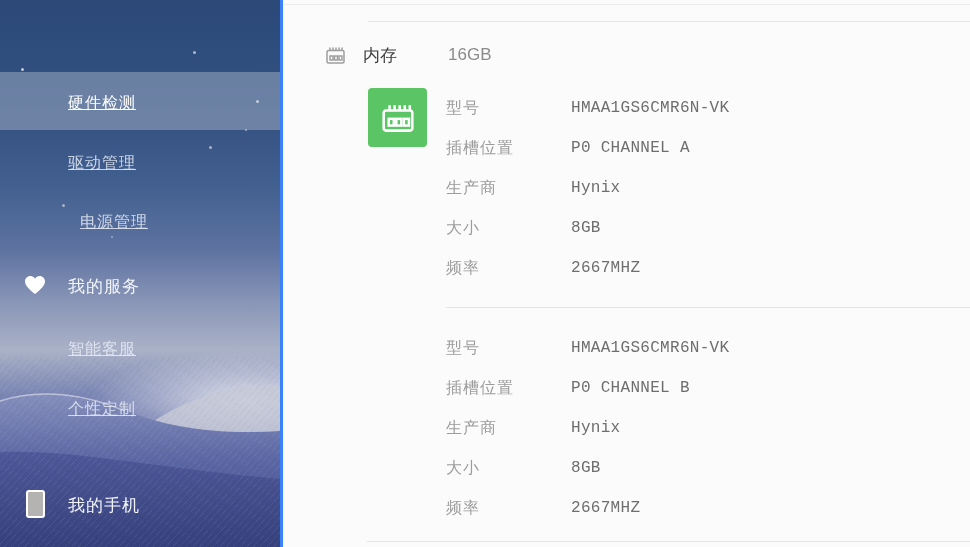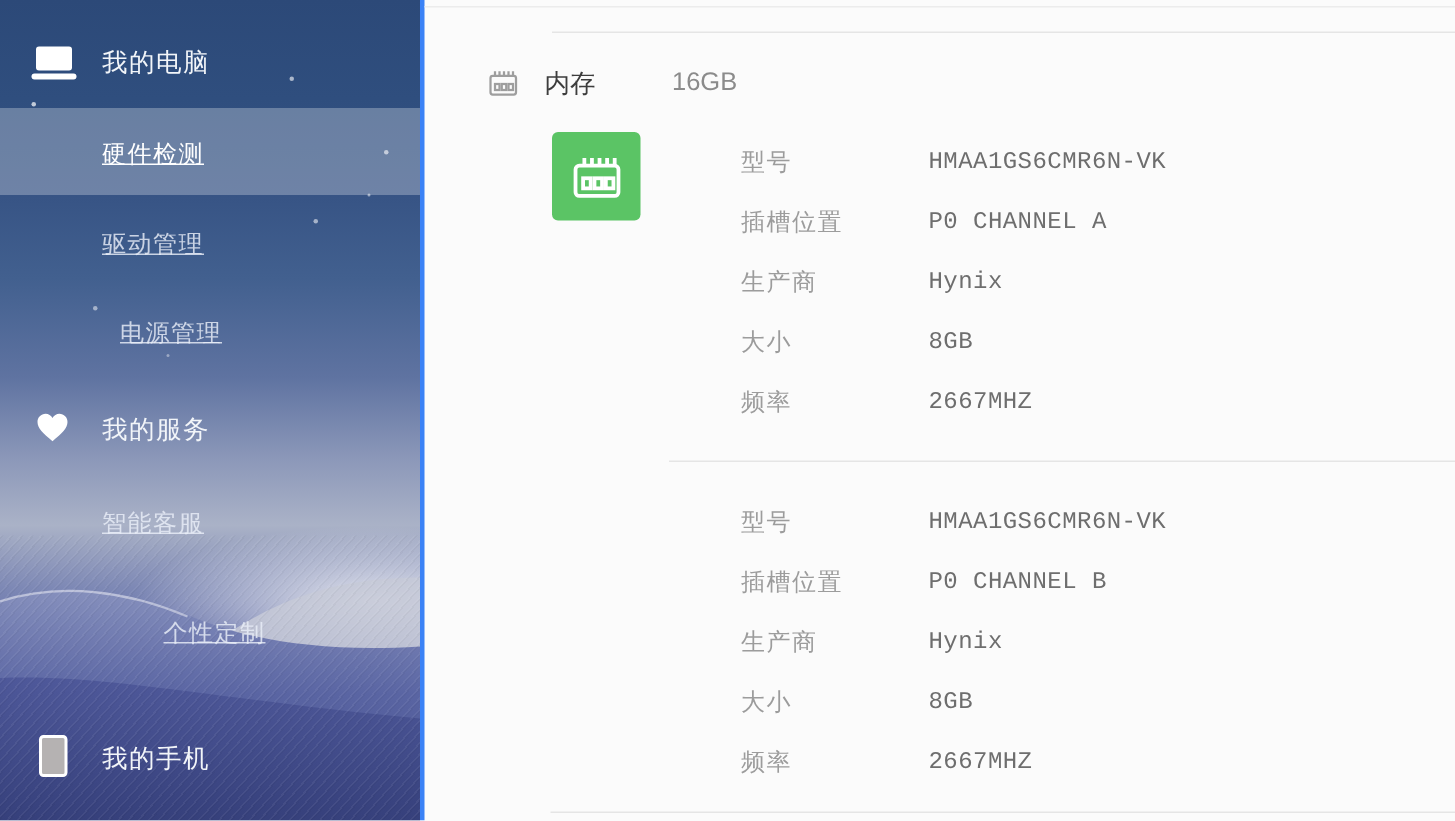--- a/index.html
+++ b/index.html
@@ -69,21 +69,21 @@
   .module-icon {
     position:absolute; left:85px; top:88px; width:59px; height:59px;
     border-radius:4px; background:#5bc465;
     display:flex; align-items:center; justify-content:center;
   }
 
   .module-block { position:absolute; left:163px; right:0; }
   .block-a { top:88px; }
   .block-b { top:328px; }
   .detail-row { height:40px; display:flex; align-items:center; font-size:16px; }
-  .detail-label { width:125px; color:#9c9c9c; letter-spacing:1px;margin-left:48px; }
+  .detail-label { width:125px; color:#9c9c9c; letter-spacing:1px; }
   .detail-value { color:#6e6e6e; letter-spacing:0.3px;font-family:Liberation Mono, monospace; }
 </style>
 </head>
 <body>
 
 <div class="app">
 
   <aside class="sidebar">
 
     <svg class="dunes" viewBox="0 0 280 220" preserveAspectRatio="none">
@@ -108,29 +108,20 @@
     <span class="star" style="left:21px;top:68px;width:3px;height:3px;opacity:.7"></span>
     <span class="star" style="left:193px;top:51px;width:3px;height:3px;opacity:.6"></span>
     <span class="star" style="left:256px;top:100px;width:3px;height:3px;opacity:.6"></span>
     <span class="star" style="left:209px;top:146px;width:3px;height:3px;opacity:.55"></span>
     <span class="star" style="left:62px;top:204px;width:3px;height:3px;opacity:.5"></span>
     <span class="star" style="left:245px;top:129px;width:2px;height:2px;opacity:.5"></span>
     <span class="star" style="left:111px;top:236px;width:2px;height:2px;opacity:.4"></span>
 
     <div class="selected-band"></div>
 
-    <div class="nav-row nav-main" style="top:21px;">
-      <span class="nav-icon" style="top:10px;">
-        <span style="position:relative;display:block;width:24px;height:22px;">
-          <span class="laptop-screen" style="position:absolute;left:0;top:0;"></span>
-          <span class="laptop-base"></span>
-        </span>
-      </span>
-      <span class="nav-label">我的电脑</span>
-    </div>
 
     <div class="nav-row nav-sub" style="top:83px;color:#ffffff;">
       <span class="nav-label">硬件检测</span>
     </div>
 
     <div class="nav-row nav-sub" style="top:143px;">
       <span class="nav-label">驱动管理</span>
     </div>
 
     <div class="nav-row nav-sub" style="top:202px;padding-left:12px;">
@@ -143,21 +134,21 @@
           <path d="M12 21 C5 15.5 1 11.5 1 7 C1 3.7 3.6 1 7 1 C9 1 11 2.2 12 4 C13 2.2 15 1 17 1 C20.4 1 23 3.7 23 7 C23 11.5 19 15.5 12 21 Z" fill="#ffffff"></path>
         </svg>
       </span>
       <span class="nav-label">我的服务</span>
     </div>
 
     <div class="nav-row nav-sub" style="top:329px;">
       <span class="nav-label">智能客服</span>
     </div>
 
-    <div class="nav-row nav-sub" style="top:402px;padding-left:41px;">
+    <div class="nav-row nav-sub" style="top:389px;">
       <span class="nav-label">个性定制</span>
     </div>
 
     <div class="nav-row nav-main" style="top:485px;">
       <span class="nav-icon" style="top:5px;left:26px;">
         <span class="phone-body"></span>
       </span>
       <span class="nav-label">我的手机</span>
     </div>
 

